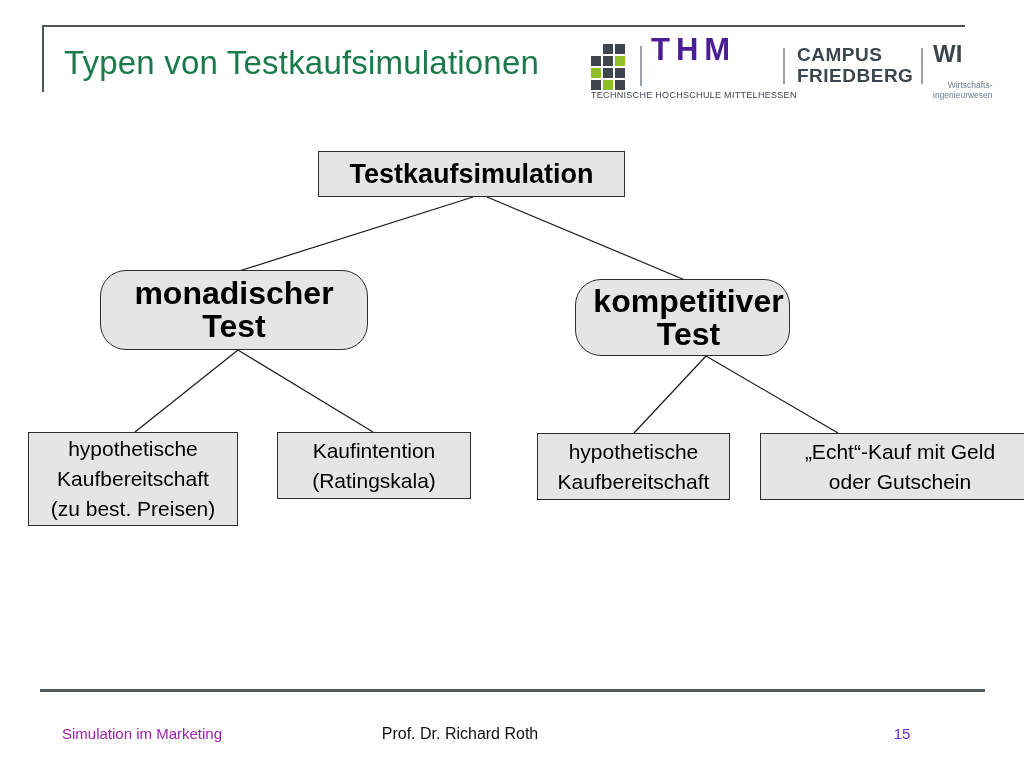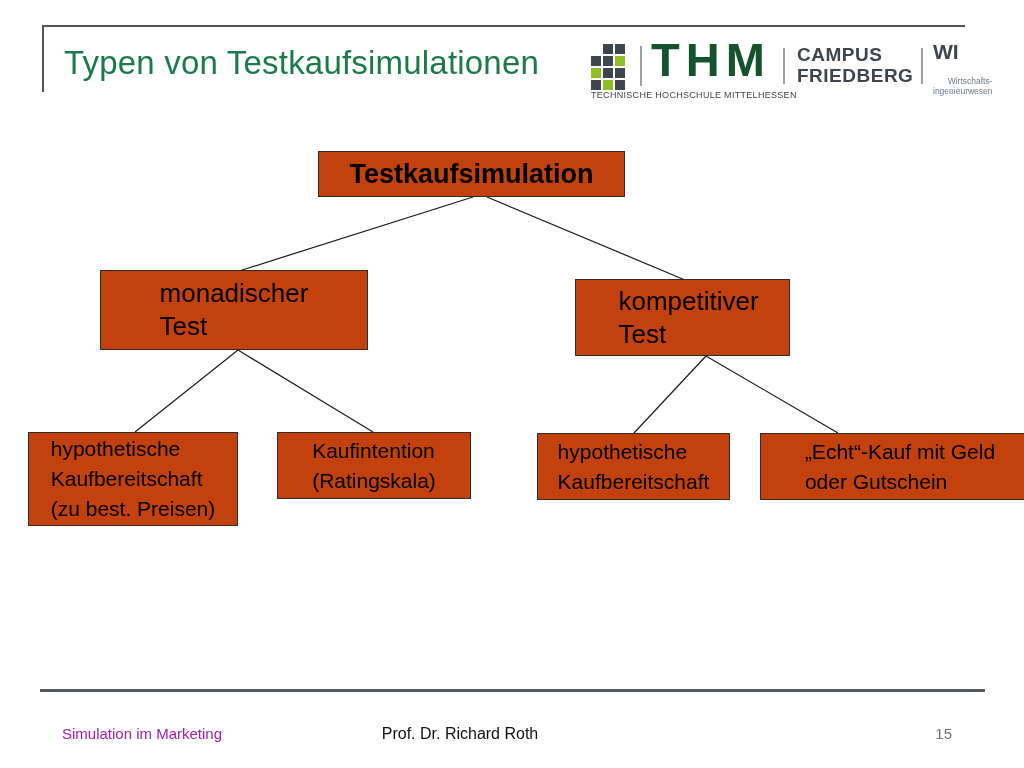--- a/index.html
+++ b/index.html
@@ -20,50 +20,50 @@
   .logo-grid{position:absolute;left:0;top:6px;display:grid;
     grid-template-columns:repeat(3,10px);grid-auto-rows:10px;gap:2px;}
   .logo-grid div{width:10px;height:10px;}
   .px0{background:transparent;}
   .px1{background:#3e454c;}
   .px2{background:#8fbe26;}
   .logo-sep{position:absolute;top:8px;width:2px;height:40px;background:#9aa1a8;}
   .sep1{left:49px;}
   .sep2{left:192px;top:10px;height:36px;}
   .sep3{left:330px;top:10px;height:36px;}
-  .logo-thm{position:absolute;left:60px;top:-6px;font-size:47px;font-weight:700;
-    letter-spacing:6px;color:#14532d;}
+  .logo-thm{position:absolute;left:60px;top:-6px;font-size:31px;font-weight:700;
+    letter-spacing:6px;color:#4c1d95;}
   .logo-sub{position:absolute;left:0;top:52px;width:260px;font-size:9px;font-weight:400;
     color:#3e454c;letter-spacing:.3px;white-space:nowrap;}
   .logo-campus{position:absolute;left:206px;top:6px;font-size:19px;line-height:21px;
     font-weight:700;color:#3e454c;letter-spacing:.5px;white-space:pre-line;}
   .logo-wi{position:absolute;left:342px;top:2px;color:#3e454c;}
-  .logo-wi .abbr{font-size:21px;font-weight:700;}
+  .logo-wi .abbr{font-size:24px;font-weight:700;}
   .logo-wi .dept{margin-top:12px;font-size:8.5px;line-height:10px;color:#6f7b85;white-space:pre-line;text-align:right;}
   
   .connectors{position:absolute;left:0;top:0;width:1024px;height:768px;pointer-events:none;}
   .node{
     position:absolute;display:flex;align-items:center;justify-content:center;
-    background:#c2410c;border:1.5px solid #2d2d2d;box-sizing:border-box;
-    text-align:left;color:#000;white-space:pre-line;
+    background:#e5e5e5;border:1.5px solid #2d2d2d;box-sizing:border-box;
+    text-align:center;color:#000;white-space:pre-line;
   }
   .lvl1{left:318px;top:151px;width:307px;height:46px;font-size:27px;font-weight:700;}
-  .lvl2{font-size:26px;font-weight:400;line-height:33px;}
+  .lvl2{font-size:32px;font-weight:700;line-height:33px;border-radius:26px;}
   .n-monadisch{left:100px;top:270px;width:268px;height:80px;}
   .n-kompetitiv{left:575px;top:279px;width:215px;height:77px;padding-left:12px;}
   .lvl3{font-size:21px;font-weight:400;line-height:30px;}
   .n-hypo-preis{left:28px;top:432px;width:210px;height:94px;}
   .n-kaufintention{left:277px;top:432px;width:194px;height:67px;}
   .n-hypo{left:537px;top:433px;width:193px;height:67px;}
   .n-echt{left:760px;top:433px;width:280px;height:67px;}
   
   .rule-footer{position:absolute;left:40px;top:689px;width:945px;height:3px;background:#555a5f;}
   .footer-left{position:absolute;left:62px;top:725px;font-size:15px;color:#a21caf;}
   .footer-center{position:absolute;left:300px;top:725px;width:320px;text-align:center;font-size:16px;color:#101010;}
-  .footer-page{position:absolute;left:852px;top:725px;width:100px;text-align:right;font-size:15px;color:#737373;}
+  .footer-page{position:absolute;left:852px;top:725px;width:100px;text-align:center;font-size:15px;color:#6d28d9;}
 </style>
 </head>
 <body>
 
 <div class="rule-top"></div>
 <div class="rule-left"></div>
 
 <div class="slide-title">Typen von Testkaufsimulationen</div>
 
 <div class="logo">

